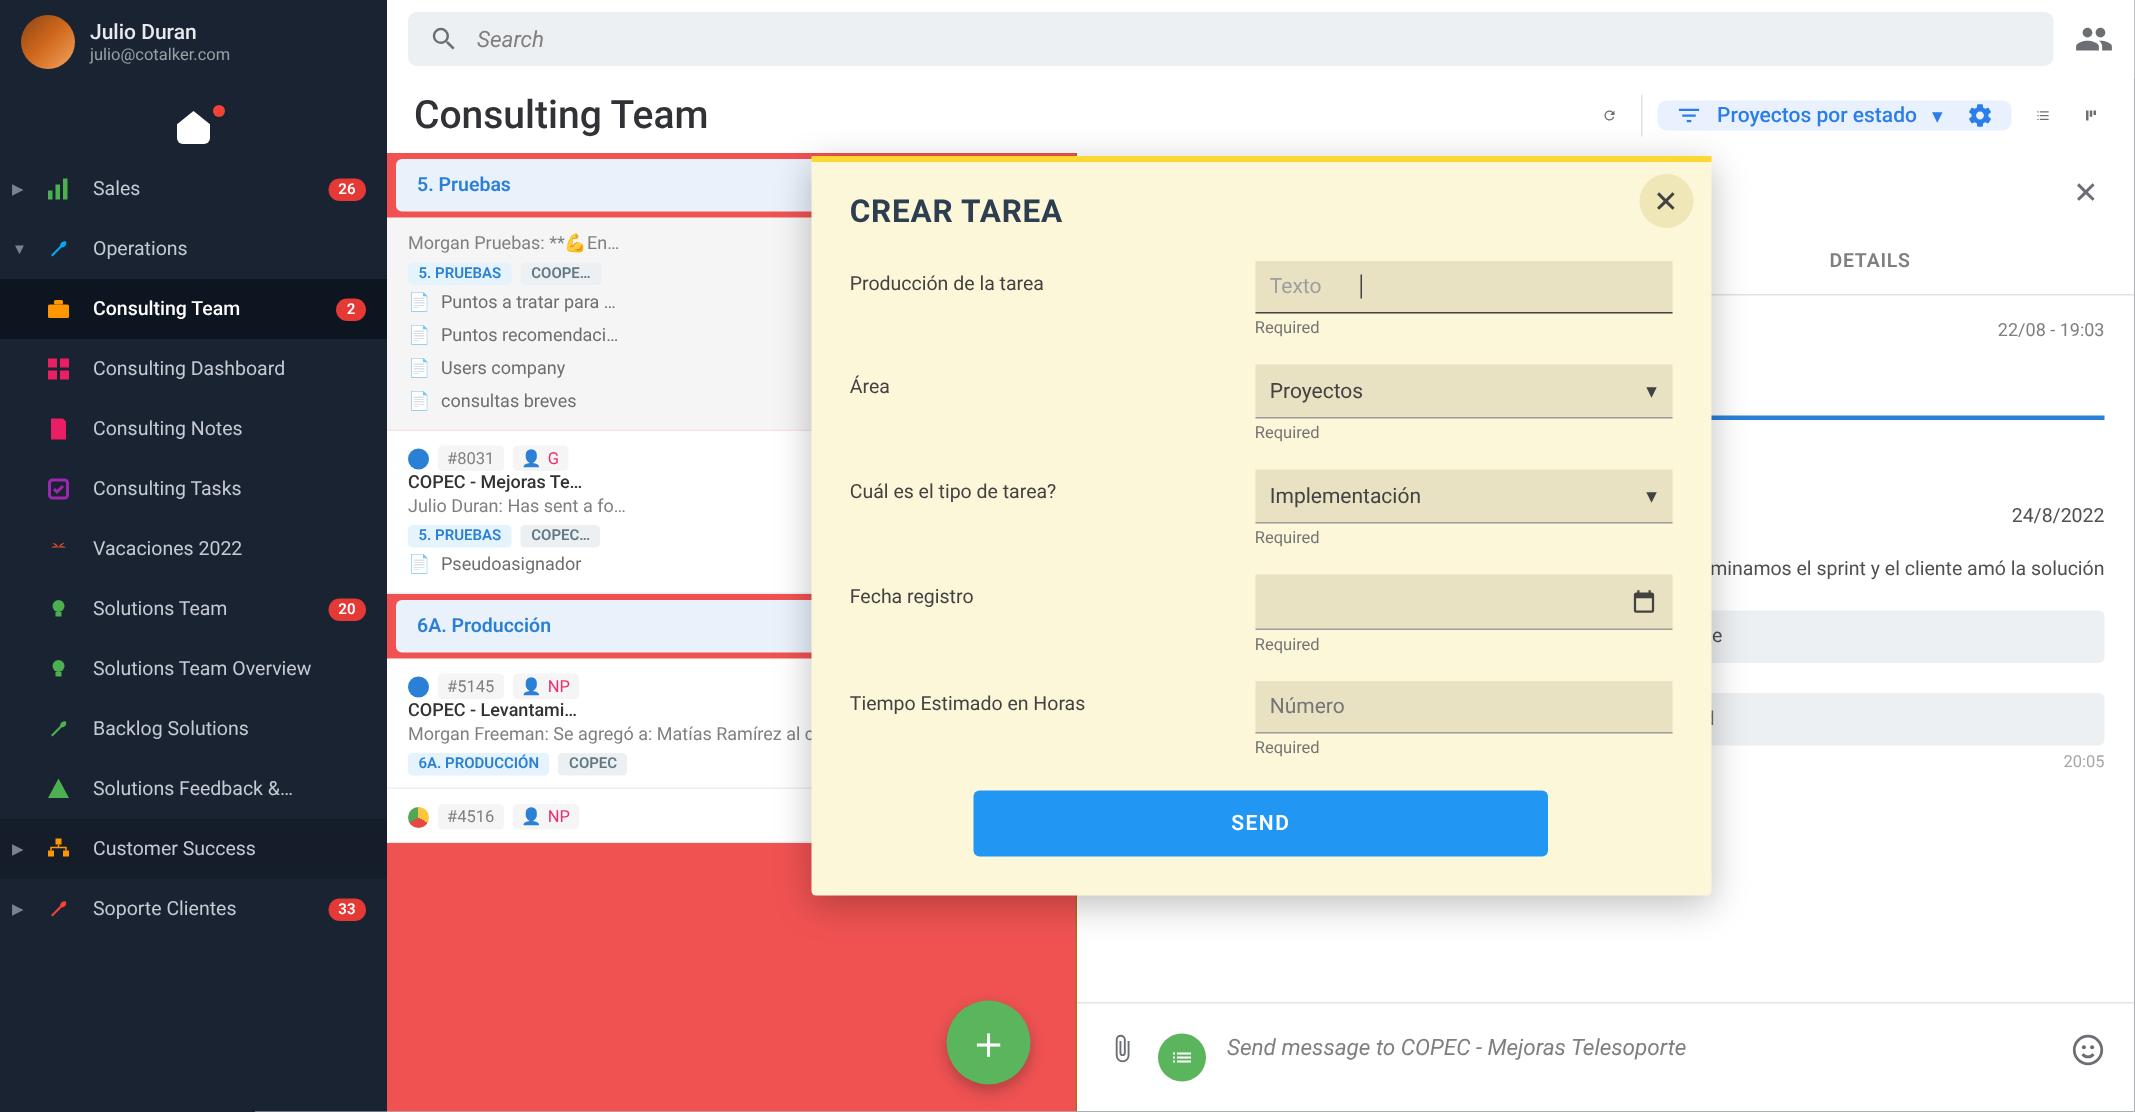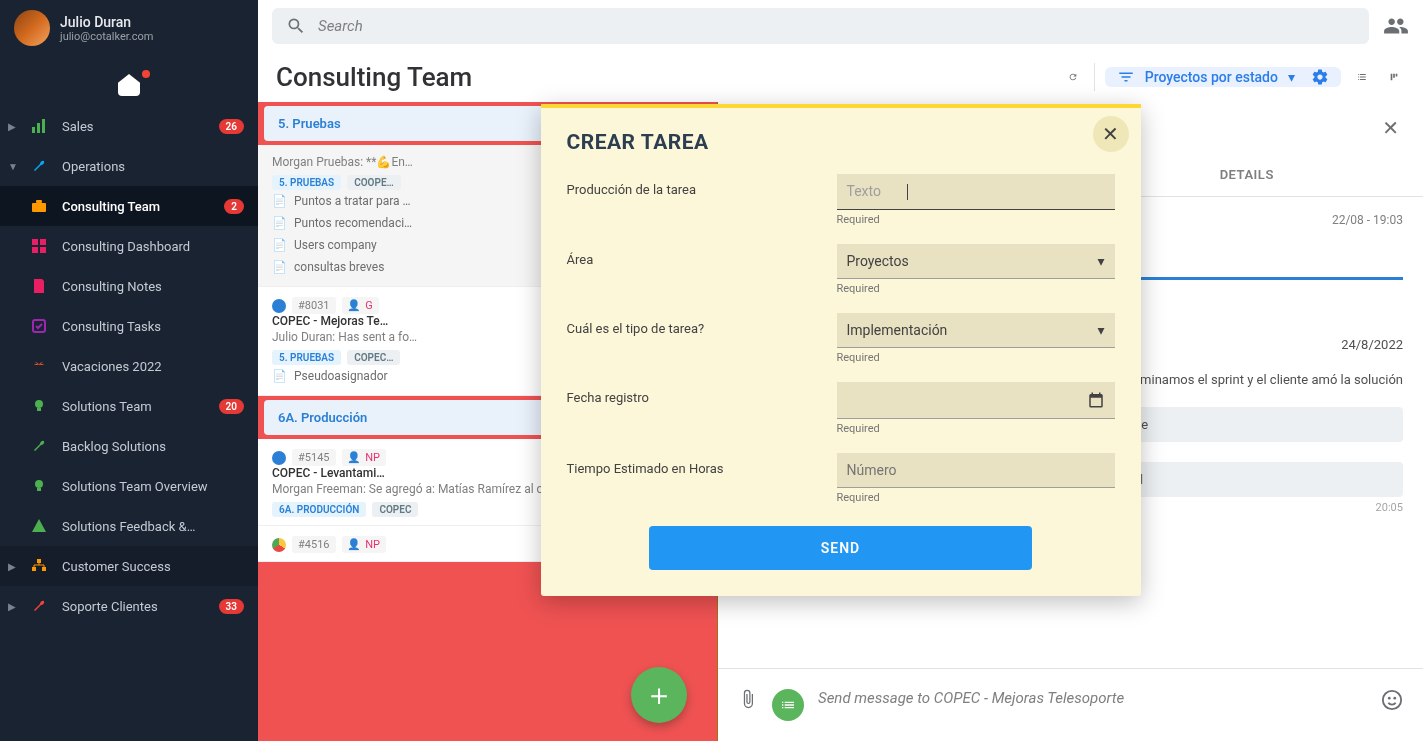--- a/index.html
+++ b/index.html
@@ -188,33 +188,33 @@
           <circle cx="8" cy="6" r="4"></circle>
           <rect x="6" y="10" width="4" height="3"></rect>
         </svg>
       </span>
     <span>Solutions Team</span>
     <span class="badge">20</span>
   </div>
   <div class="nav-item sub">
     <span class="icon">
         <svg width="16" height="16" viewBox="0 0 16 16" fill="#4caf50">
-          <path d="M13 3a3 3 0 00-4 3L3 12l1 1 6-6a3 3 0 003-4z"></path>
-        </svg>
-      </span>
-    <span>Backlog Solutions</span>
-  </div>
-  <div class="nav-item sub">
-    <span class="icon">
-        <svg width="16" height="16" viewBox="0 0 16 16" fill="#4caf50">
           <circle cx="8" cy="6" r="4"></circle>
           <rect x="6" y="10" width="4" height="3"></rect>
         </svg>
       </span>
     <span>Solutions Team Overview</span>
+  </div>
+  <div class="nav-item sub">
+    <span class="icon">
+        <svg width="16" height="16" viewBox="0 0 16 16" fill="#4caf50">
+          <path d="M13 3a3 3 0 00-4 3L3 12l1 1 6-6a3 3 0 003-4z"></path>
+        </svg>
+      </span>
+    <span>Backlog Solutions</span>
   </div>
   <div class="nav-item sub">
     <span class="icon">
         <svg width="16" height="16" viewBox="0 0 16 16" fill="#4caf50">
           <path d="M8 1l7 13H1z"></path>
         </svg>
       </span>
     <span>Solutions Feedback &amp;…</span>
   </div>
 

